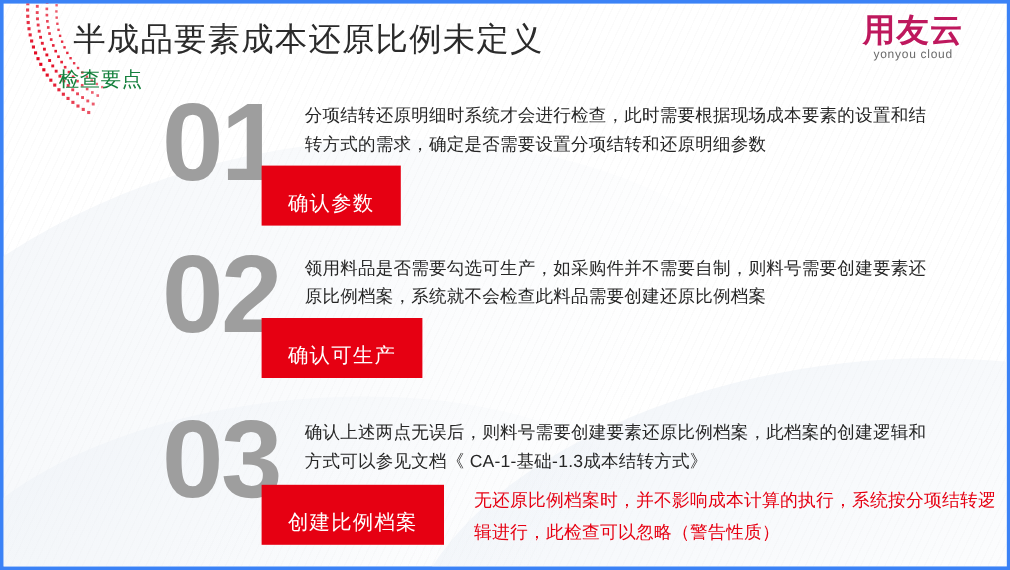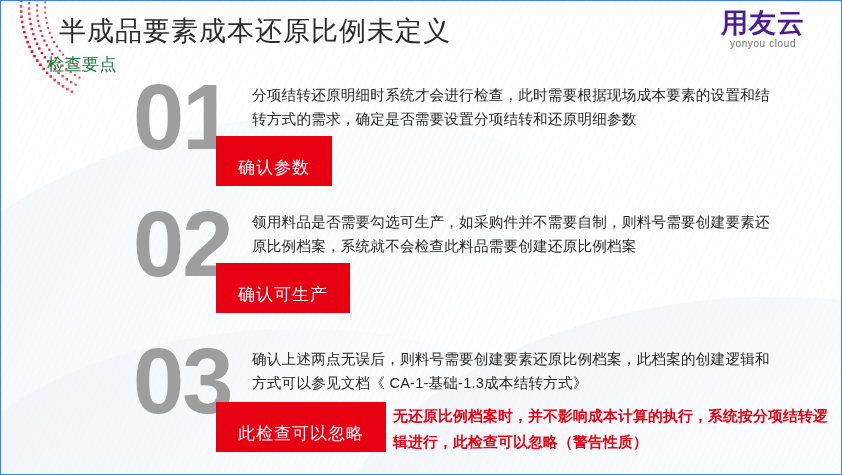--- a/index.html
+++ b/index.html
@@ -11,21 +11,21 @@
     font-family: "Liberation Sans", "DejaVu Sans", sans-serif;
   }
 
   .slide {
     position: relative;
     width: 842px;
     height: 475px;
     overflow: hidden;
     background: #ffffff;
     box-sizing: border-box;
-    border: 1px solid #3b82f6;
+    border: 3px solid #3b82f6;
   }
 
   
   .texture {
     position: absolute;
     inset: 0;
     background-image:
       repeating-linear-gradient(
         115deg,
         rgba(0,0,0,0.000) 0px,
@@ -104,21 +104,21 @@
   .logo {
     position: absolute;
     right: 18px;
     top: 8px;
     text-align: center;
     width: 120px;
   }
   .logo-main {
     font-size: 27px;
     font-weight: bold;
-    color: #4c1d95;
+    color: #be185d;
     letter-spacing: 1px;
     line-height: 1.05;
   }
   .logo-sub {
     font-size: 10px;
     color: #6b6b6b;
     letter-spacing: 0.6px;
     margin-top: 1px;
   }
 
@@ -163,21 +163,21 @@
     white-space: nowrap;
   }
   .block-3 .tag { left: 215px; top: 55px; }
 
   .warning {
     position: absolute;
     left: 392px;
     top: 56px;
     width: 440px;
     font-size: 14.8px;
-    font-weight: bold;
+    font-weight: normal;
     line-height: 26px;
     color: #e60012;
     letter-spacing: 0.2px;
   }
 </style>
 </head>
 <body>
 
 <div class="slide">
 
@@ -303,18 +303,18 @@
 
     <div class="block block-2">
       <div class="bignum">02</div>
       <div class="para">领用料品是否需要勾选可生产，如采购件并不需要自制，则料号需要创建要素还原比例档案，系统就不会检查此料品需要创建还原比例档案</div>
       <div class="tag">确认可生产</div>
     </div>
 
     <div class="block block-3">
       <div class="bignum">03</div>
       <div class="para">确认上述两点无误后，则料号需要创建要素还原比例档案，此档案的创建逻辑和方式可以参见文档《 CA-1-基础-1.3成本结转方式》</div>
-      <div class="tag">此检查可以忽略</div>
+      <div class="tag">创建比例档案</div>
       <div class="warning">无还原比例档案时，并不影响成本计算的执行，系统按分项结转逻辑进行，此检查可以忽略（警告性质）</div>
     </div>
 
   </div>
 </div>
 
 </body></html>

